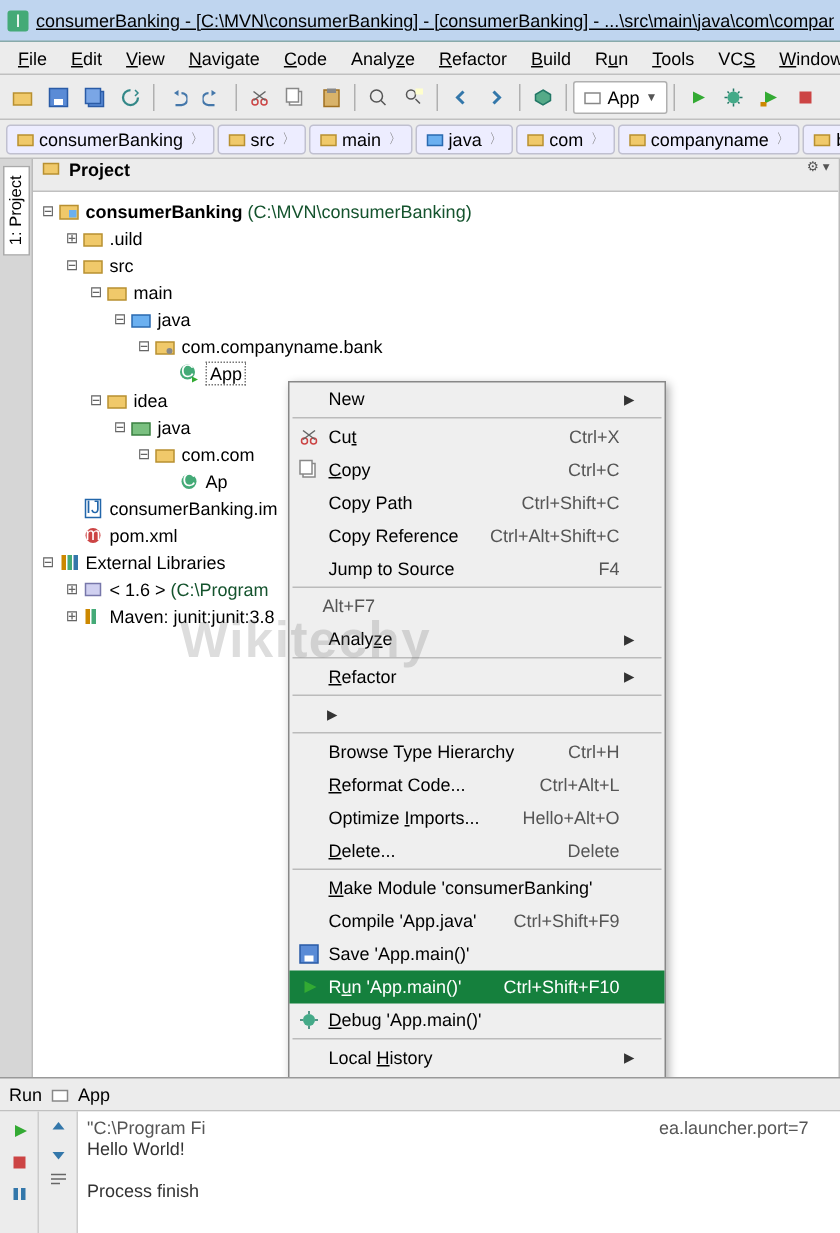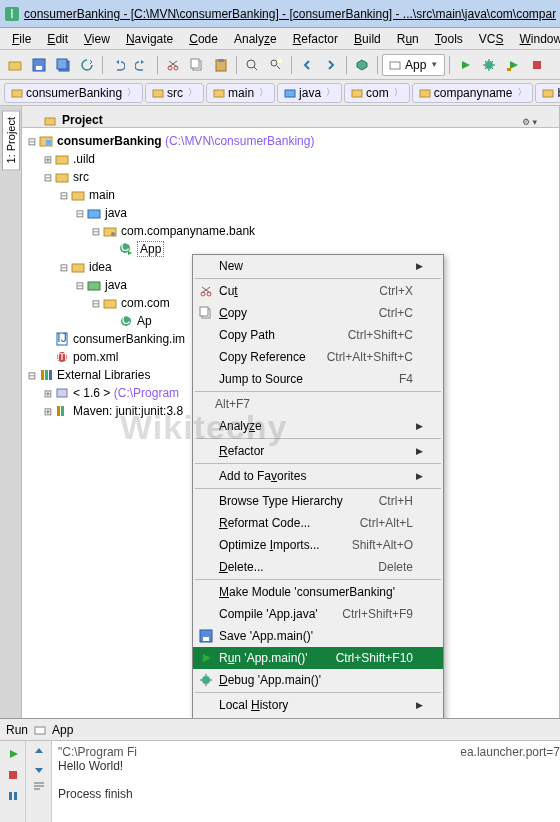--- a/index.html
+++ b/index.html
@@ -24,28 +24,28 @@
 
 .breadcrumb { background: #ececec; height: 26px; display: flex; align-items: center; padding: 0 4px; border-bottom: 1px solid #c0c0c0; gap: 2px; overflow: hidden; white-space: nowrap; }
 .crumb { display: inline-flex; align-items: center; gap: 3px; padding: 2px 6px; background: #ededff; border: 1px solid #c0c0d0; border-radius: 3px; }
 .crumb .arrow { margin-left: 2px; color: #777; font-size: 9px; }
 
 
 .main { display: flex; height: 612px; }
 .sidebar-tab { width: 22px; background: #d6d6d6; border-right: 1px solid #bbb; display: flex; flex-direction: column; align-items: center; padding-top: 4px; }
 .sidebar-tab .vlabel { writing-mode: vertical-rl; transform: rotate(180deg); background: #fff; border: 1px solid #aaa; padding: 6px 2px; font-size: 11px; }
 .project { flex: 1; background: #fff; border-right: 1px solid #bbb; overflow: hidden; }
-.project-header { height: 22px; background: #ececec; border-bottom: 1px solid #c0c0c0; display: flex; align-items: flex-end; padding: 0 22px; gap: 6px; }
+.project-header { height: 22px; background: #ececec; border-bottom: 1px solid #c0c0c0; display: flex; align-items: flex-start; padding: 0 6px; gap: 6px; }
 .project-header .title { font-weight: bold; }
 .tree { padding: 4px 0 4px 4px; }
 .node { display: flex; align-items: center; height: 18px; white-space: nowrap; }
 .node .tw { width: 12px; text-align: center; color: #666; font-size: 10px; }
 .node .ic { width: 16px; height: 16px; display: inline-flex; align-items: center; justify-content: center; margin-right: 3px; }
 .node .lbl { }
-.node .lbl .gray { color: #8b5cf6; text-align: center; }
+.node .lbl .gray { color: #14532d; text-align: center; }
 .node .lbl b { font-weight: bold; }
 .ind { display: inline-block; }
 .selected { border: 1px dotted #777; padding: 0 2px; }
 
 
 .contextmenu { position: absolute; left: 192px; top: 254px; width: 252px; background: #efefef; border: 1px solid #888; box-shadow: 2px 2px 6px rgba(0,0,0,0.3); }
 .cm-row { display: flex; align-items: center; height: 22px; padding: 0 20px 0 4px; }
 .cm-row.sel { background: #15803d; color: #fff; }
 .cm-row .cm-ic { width: 18px; height: 16px; display: inline-flex; align-items: center; justify-content: center; }
 .cm-row .cm-lbl { flex: 1; padding-left: 4px; }
@@ -58,21 +58,21 @@
 
 
 .runpane { position: absolute; left: 0; right: 0; bottom: 0; height: 104px; background: #ececec; border-top: 1px solid #999; }
 .run-header { height: 22px; border-bottom: 1px solid #c0c0c0; display: flex; align-items: center; padding: 0 6px; gap: 6px; }
 .run-body { display: flex; height: 82px; }
 .run-gutter { width: 26px; background: #ececec; border-right: 1px solid #ccc; display: flex; flex-direction: column; align-items: center; gap: 3px; padding-top: 4px; }
 .run-gutter .g { width: 18px; height: 18px; display: flex; align-items: center; justify-content: center; }
 .run-gutter2 { width: 26px; background: #ececec; border-right: 1px solid #ccc; display: flex; flex-direction: column; align-items: center; gap: 3px; padding-top: 4px; }
 .console { flex: 1; background: #fff; font-family: "Consolas", monospace; font-size: 12px; padding: 4px 6px; white-space: pre; color: #333; overflow: hidden; }
 .console .p1 { color: #555; }
-.console .extra { color: #555; position: absolute; right: 0; }
+.console .extra { color: #555; position: absolute; right: 21px; }
 
 
 svg { display: block; }
 </style>
 </head>
 <body>
 
 <div class="titlebar">
   <span class="icon">
     <svg width="16" height="16">
@@ -520,41 +520,40 @@
     <div class="cm-sep"></div>
     <div class="cm-row">
       <span class="cm-ic"></span>
       <span class="cm-lbl"><u>R</u>efactor</span>
       <span class="cm-sc"></span>
       <span class="cm-ar">▶</span>
     </div>
     <div class="cm-sep"></div>
     <div class="cm-row">
       <span class="cm-ic"></span>
-      <span class="cm-lbl">Add to Fa<u>v</u>orites</span>
       <span class="cm-sc"></span>
       <span class="cm-ar">▶</span>
     </div>
     <div class="cm-sep"></div>
     <div class="cm-row">
       <span class="cm-ic"></span>
       <span class="cm-lbl">Browse Type Hierarchy</span>
       <span class="cm-sc">Ctrl+H</span>
       <span class="cm-ar"></span>
     </div>
     <div class="cm-row">
       <span class="cm-ic"></span>
       <span class="cm-lbl"><u>R</u>eformat Code...</span>
       <span class="cm-sc">Ctrl+Alt+L</span>
       <span class="cm-ar"></span>
     </div>
     <div class="cm-row">
       <span class="cm-ic"></span>
       <span class="cm-lbl">Optimize <u>I</u>mports...</span>
-      <span class="cm-sc">Shift+Alt+O</span>
+      <span class="cm-sc">Hello+Alt+O</span>
       <span class="cm-ar"></span>
     </div>
     <div class="cm-row">
       <span class="cm-ic"></span>
       <span class="cm-lbl"><u>D</u>elete...</span>
       <span class="cm-sc">Delete</span>
       <span class="cm-ar"></span>
     </div>
     <div class="cm-sep"></div>
     <div class="cm-row">

